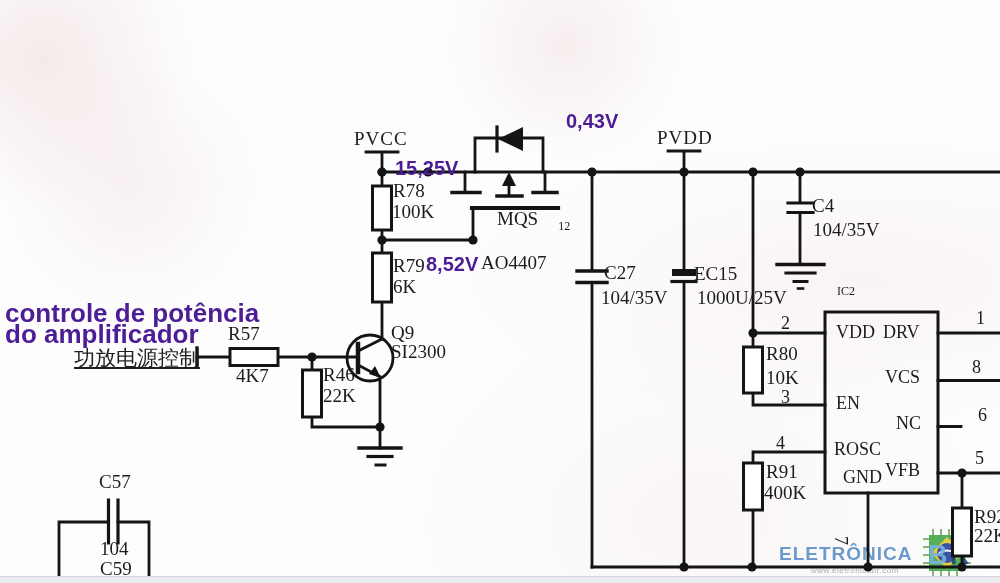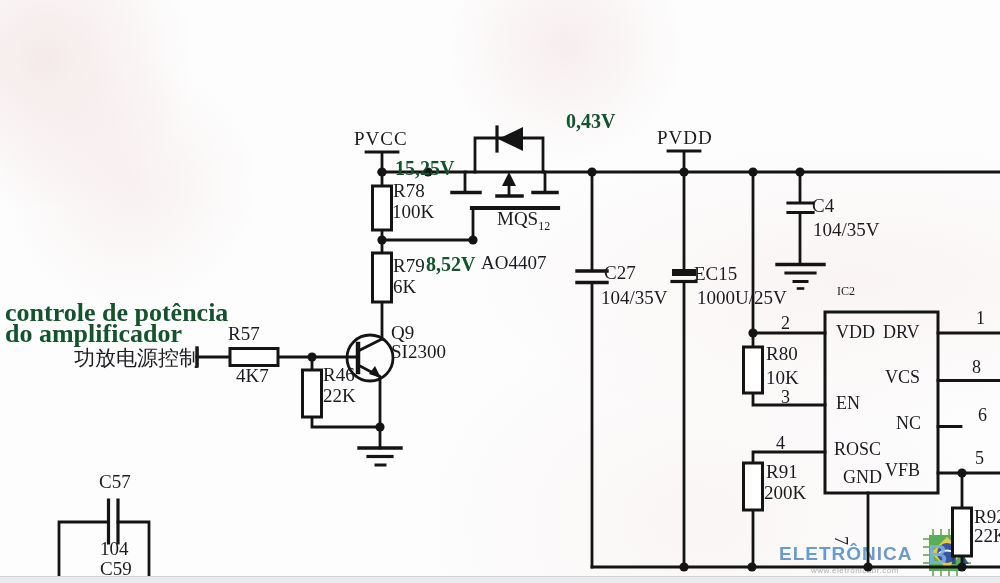--- a/index.html
+++ b/index.html
@@ -9,25 +9,25 @@
     background:
       radial-gradient(circle at 45px 60px, rgba(240,221,221,.6), transparent 150px),
       radial-gradient(circle at 130px 185px, rgba(243,228,228,.5), transparent 130px),
       radial-gradient(circle at 565px 45px, rgba(242,226,226,.55), transparent 120px),
       radial-gradient(ellipse at 860px 280px, rgba(247,237,237,.55), transparent 420px),
       radial-gradient(ellipse at 700px 520px, rgba(246,236,236,.45), transparent 300px),
       #fdfdfd;
   }
   .lbl{position:absolute;color:#1b1b20;font-size:19px;line-height:1.05;white-space:nowrap;z-index:3;}
   .lbl.small{font-size:18px;}
-  .blue{position:absolute;color:#14532d;font-family:Liberation Serif, serif;
+  .blue{position:absolute;color:#4c1d95;font-family:Liberation Sans, sans-serif;
         font-weight:bold;font-size:20px;white-space:nowrap;z-index:3;}
   .note{font-size:26px;}
-  .cjk{position:absolute;color:#1e1e22;font-size:21px;z-index:3;white-space:nowrap;}
-  sub.refsub{font-size:12px;}
+  .cjk{position:absolute;color:#1e1e22;font-size:21px;z-index:3;white-space:nowrap;text-decoration:underline;}
+  sub.refsub{font-size:12px;margin-left:20px;}
   svg{position:absolute;left:0;top:0;z-index:2;}
   .wm-brand{position:absolute;left:779px;top:543px;z-index:1;
     font-family:"Liberation Sans","DejaVu Sans",sans-serif;font-weight:bold;
     font-size:19px;letter-spacing:1px;color:rgba(74,134,194,.82);}
   .wm-url{position:absolute;left:811px;top:566px;z-index:1;
     font-family:"Liberation Sans","DejaVu Sans",sans-serif;
     font-size:8px;letter-spacing:.5px;color:#aab0b5;}
   .wm-b{position:absolute;left:928px;top:540px;z-index:1;font-family:"Liberation Sans",sans-serif;
     font-weight:bold;font-size:27px;color:rgba(122,176,221,.9);}
   .wm-r{position:absolute;left:950px;top:540px;z-index:1;font-family:"Liberation Sans",sans-serif;
@@ -209,17 +209,17 @@
 <div class="lbl small" style="left:776px;top:434px">4</div>
 <div class="lbl small" style="left:976px;top:309px">1</div>
 <div class="lbl small" style="left:972px;top:358px">8</div>
 <div class="lbl small" style="left:978px;top:406px">6</div>
 <div class="lbl small" style="left:975px;top:449px">5</div>
 <div class="lbl small rot7" style="left:836px;top:531px">7</div>
 
 <div class="lbl" style="left:766px;top:344px">R80</div>
 <div class="lbl" style="left:766px;top:368px">10K</div>
 <div class="lbl" style="left:766px;top:462px">R91</div>
-<div class="lbl" style="left:764px;top:483px">200K</div>
+<div class="lbl" style="left:764px;top:483px">400K</div>
 <div class="lbl" style="left:974px;top:507px">R92</div>
 <div class="lbl" style="left:974px;top:526px">22K</div>
 
 <div class="bottom-strip"></div>
 
 </body></html>

